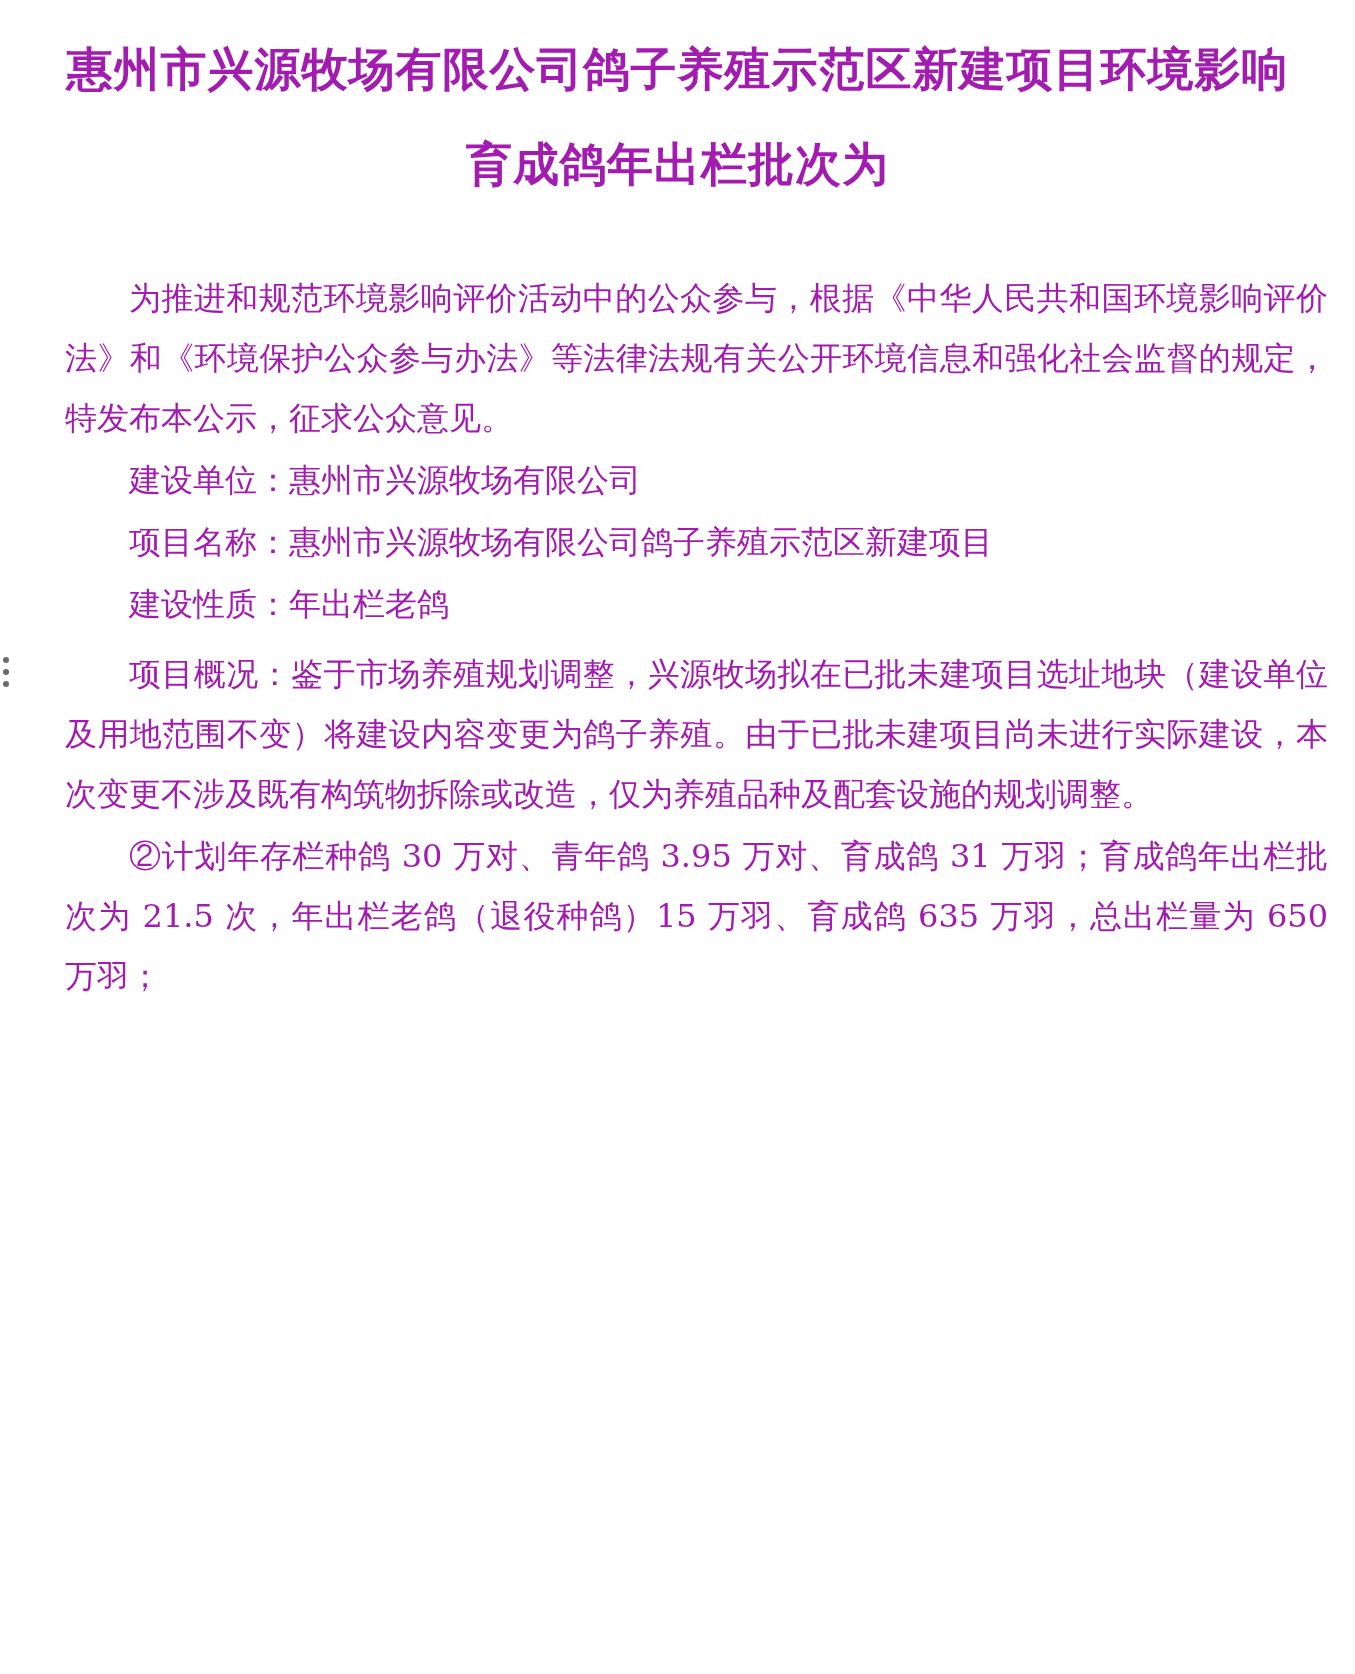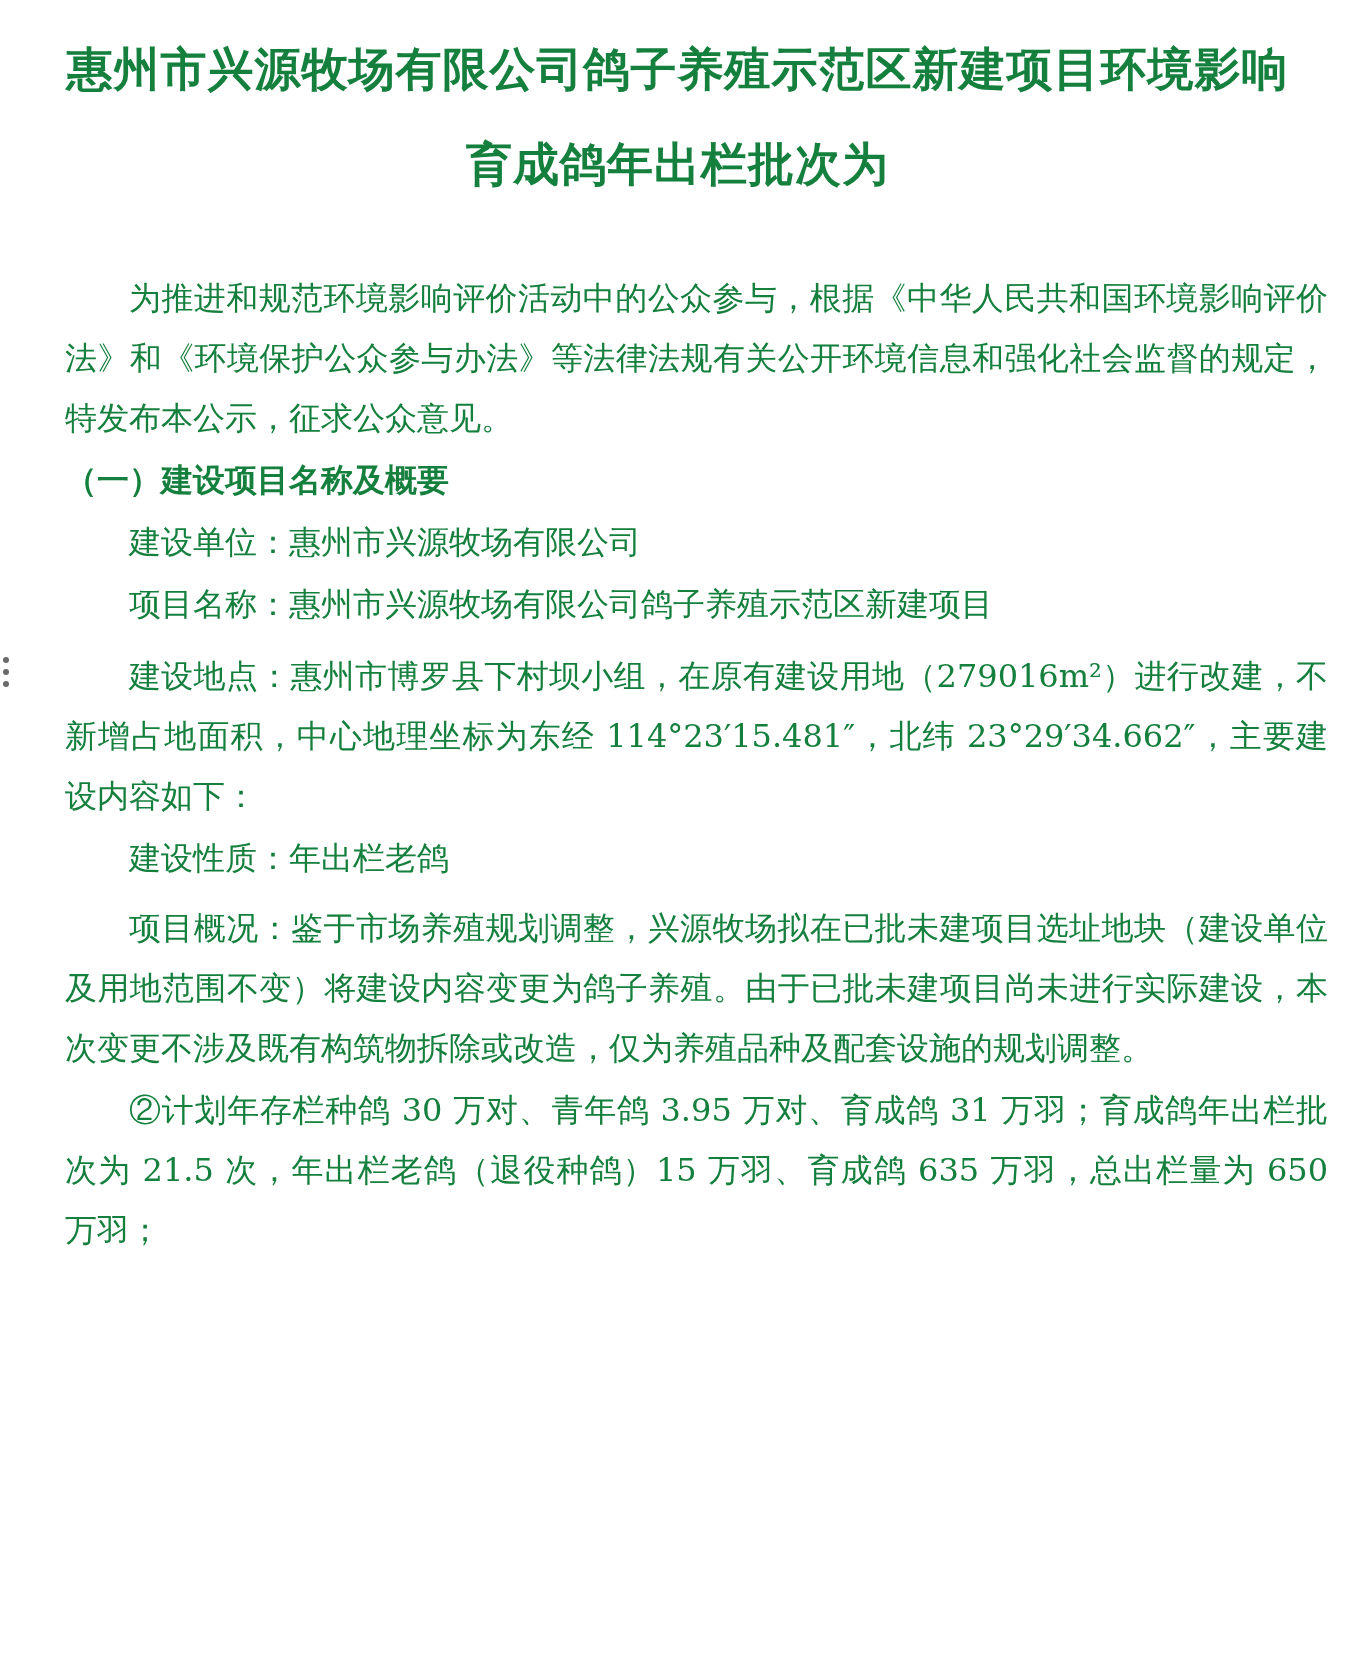--- a/index.html
+++ b/index.html
@@ -5,21 +5,21 @@
   html, body {
     margin: 0;
     padding: 0;
     background: #ffffff;
   }
   .page {
     position: relative;
     width: 1355px;
     height: 1674px;
     background: #ffffff;
-    color: #15803d;
+    color: #a21caf;
     font-family: "DejaVu Serif", "Liberation Serif", serif;
     overflow: hidden;
   }
   .doc-title {
     padding-top: 22px;
     text-align: center;
     font-size: 46px;
     font-weight: bold;
     line-height: 95px;
     letter-spacing: 1px;
@@ -71,27 +71,25 @@
   </div>
 
   <div class="doc-title">
     <div>惠州市兴源牧场有限公司鸽子养殖示范区新建项目环境影响</div>
     <div>育成鸽年出栏批次为</div>
   </div>
 
   <div class="doc-body">
     <p>为推进和规范环境影响评价活动中的公众参与，根据《中华人民共和国环境影响评价法》和《环境保护公众参与办法》等法律法规有关公开环境信息和强化社会监督的规定，特发布本公示，征求公众意见。</p>
 
-    <p class="section-heading">（一）建设项目名称及概要</p>
 
     <p>建设单位：惠州市兴源牧场有限公司</p>
 
     <p>项目名称：惠州市兴源牧场有限公司鸽子养殖示范区新建项目</p>
 
-    <p class="gap-12">建设地点：惠州市博罗县下村坝小组，在原有建设用地（279016m²）进行改建，不新增占地面积，中心地理坐标为东经 114°23′15.481″，北纬 23°29′34.662″，主要建设内容如下：</p>
 
     <p>建设性质：年出栏老鸽</p>
 
     <p class="gap-10">项目概况：鉴于市场养殖规划调整，兴源牧场拟在已批未建项目选址地块（建设单位及用地范围不变）将建设内容变更为鸽子养殖。由于已批未建项目尚未进行实际建设，本次变更不涉及既有构筑物拆除或改造，仅为养殖品种及配套设施的规划调整。</p>
 
 
 
     <p>②计划年存栏种鸽 30 万对、青年鸽 3.95 万对、育成鸽 31 万羽；育成鸽年出栏批次为 21.5 次，年出栏老鸽（退役种鸽）15 万羽、育成鸽 635 万羽，总出栏量为 650 万羽；</p>
 
   </div>

